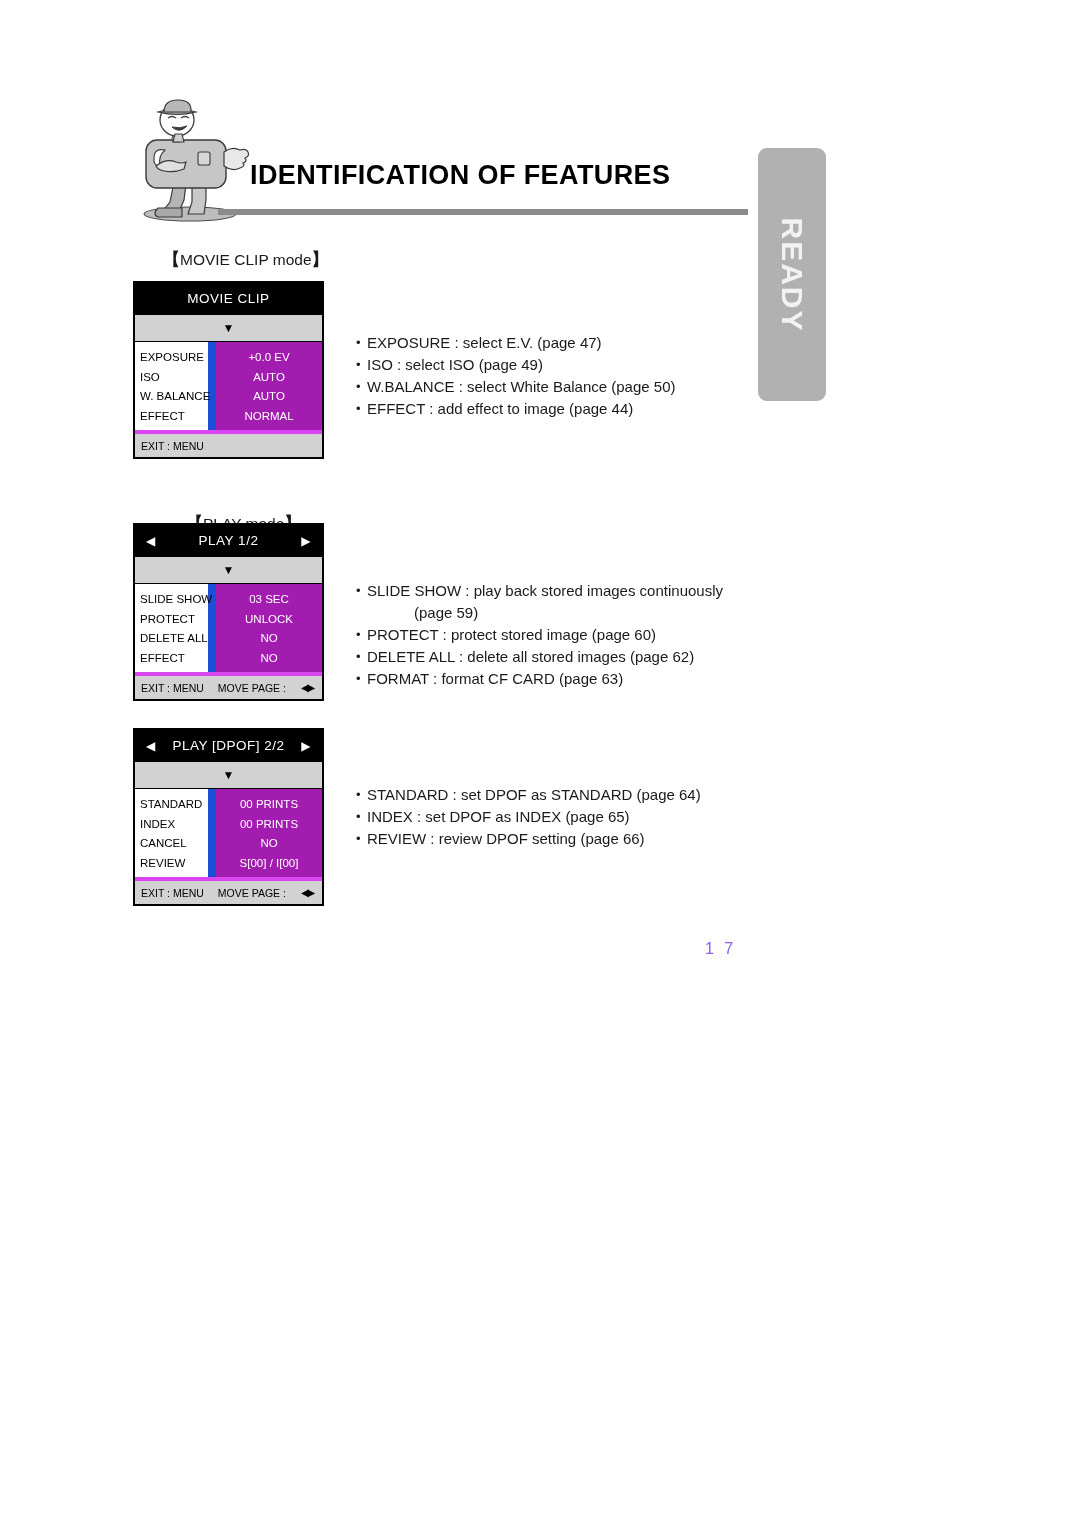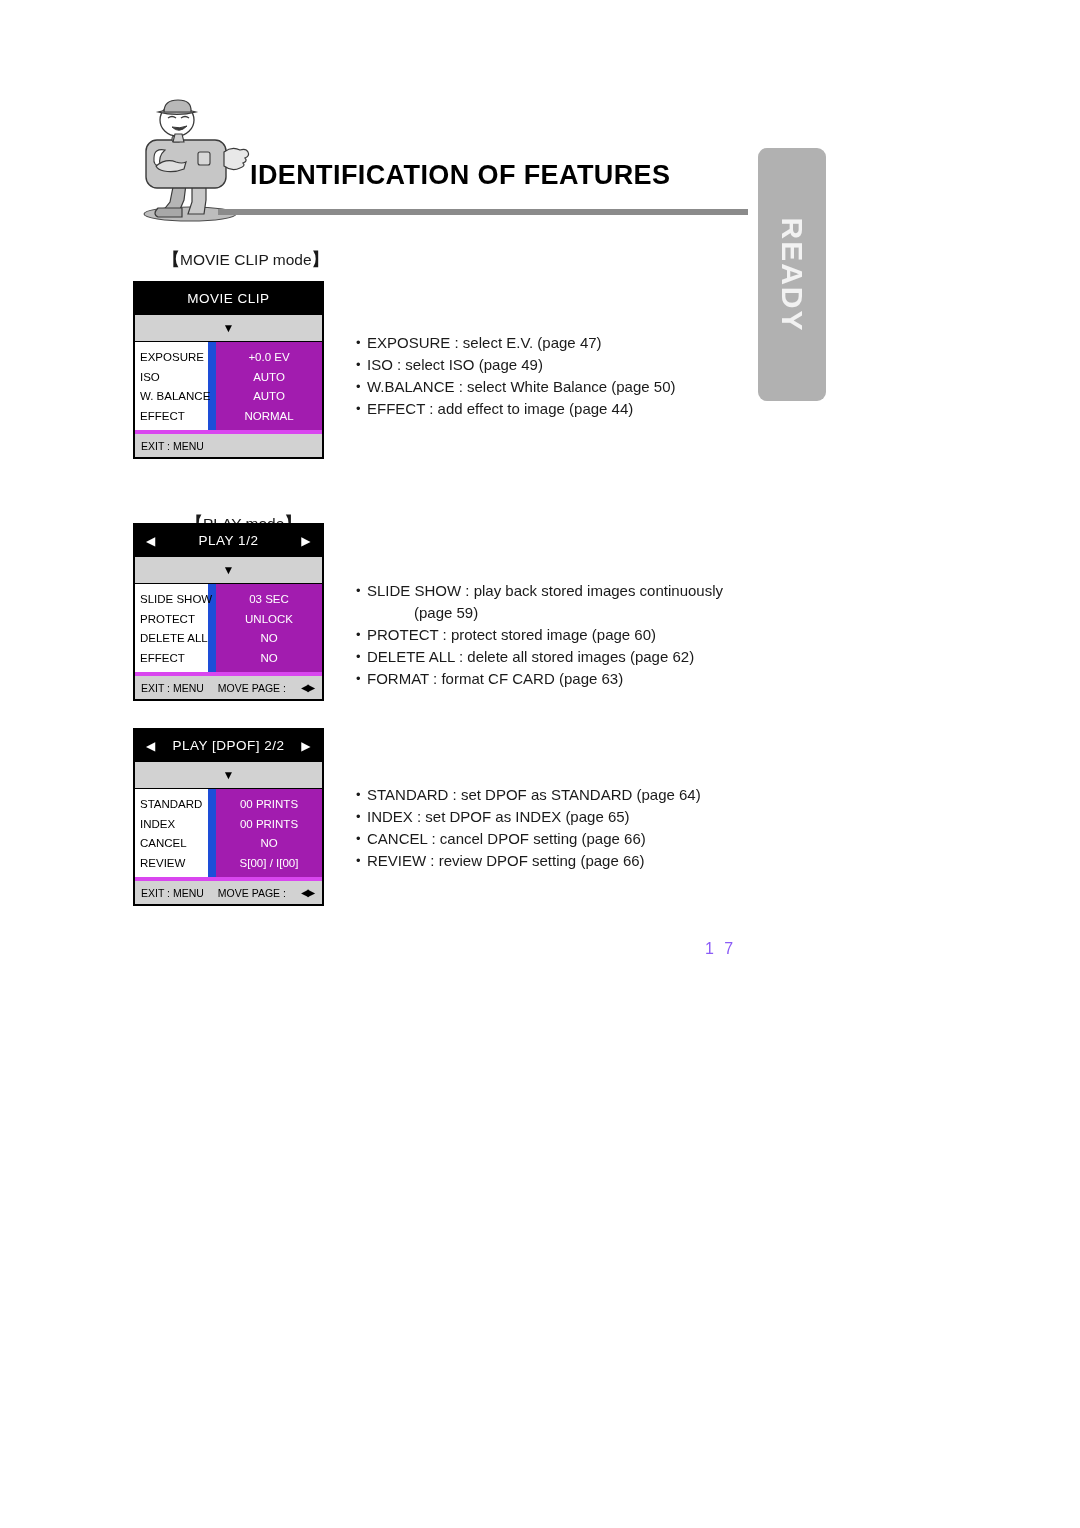--- a/index.html
+++ b/index.html
@@ -380,19 +380,18 @@
       <span class="movepage">
         <span>MOVE PAGE :</span>
         <span class="mini-arrows">◀▶</span>
       </span>
     </div>
   </div>
 
   <div class="desc-block" style="left:356px; top:784px;">
     <p class="desc-line"><span class="bullet">•</span><span>STANDARD : set DPOF as STANDARD (page 64)</span></p>
     <p class="desc-line"><span class="bullet">•</span><span>INDEX : set DPOF as INDEX (page 65)</span></p>
-    <p class="desc-line"><span class="bullet">•</span><span>CANCEL : cancel DPOF setting (page 66)</span></p>
     <p class="desc-line"><span class="bullet">•</span><span>REVIEW : review DPOF setting (page 66)</span></p>
   </div>
 
   <div class="page-number">1 7</div>
 
 </div>
 
 </body></html>

